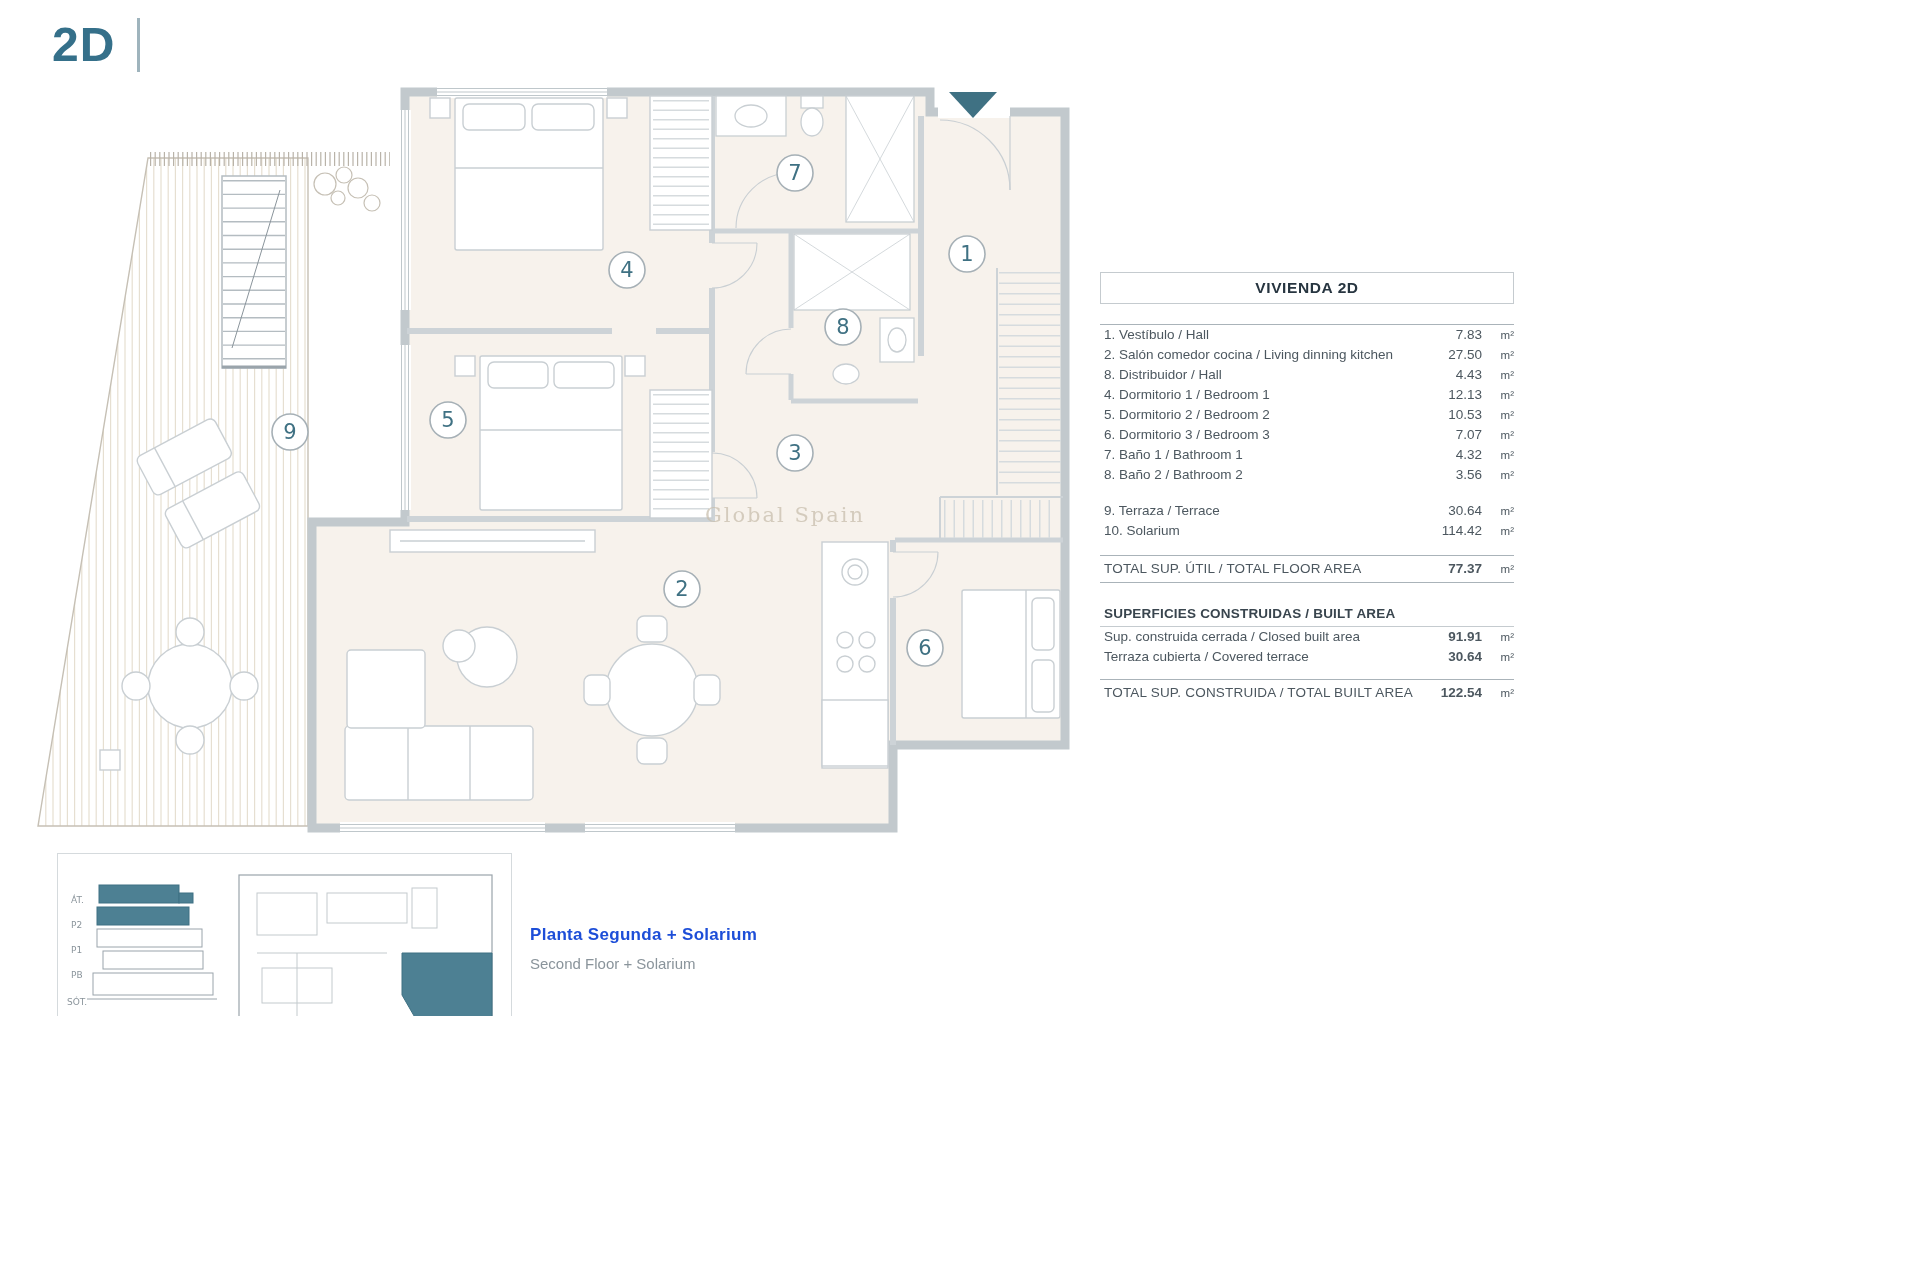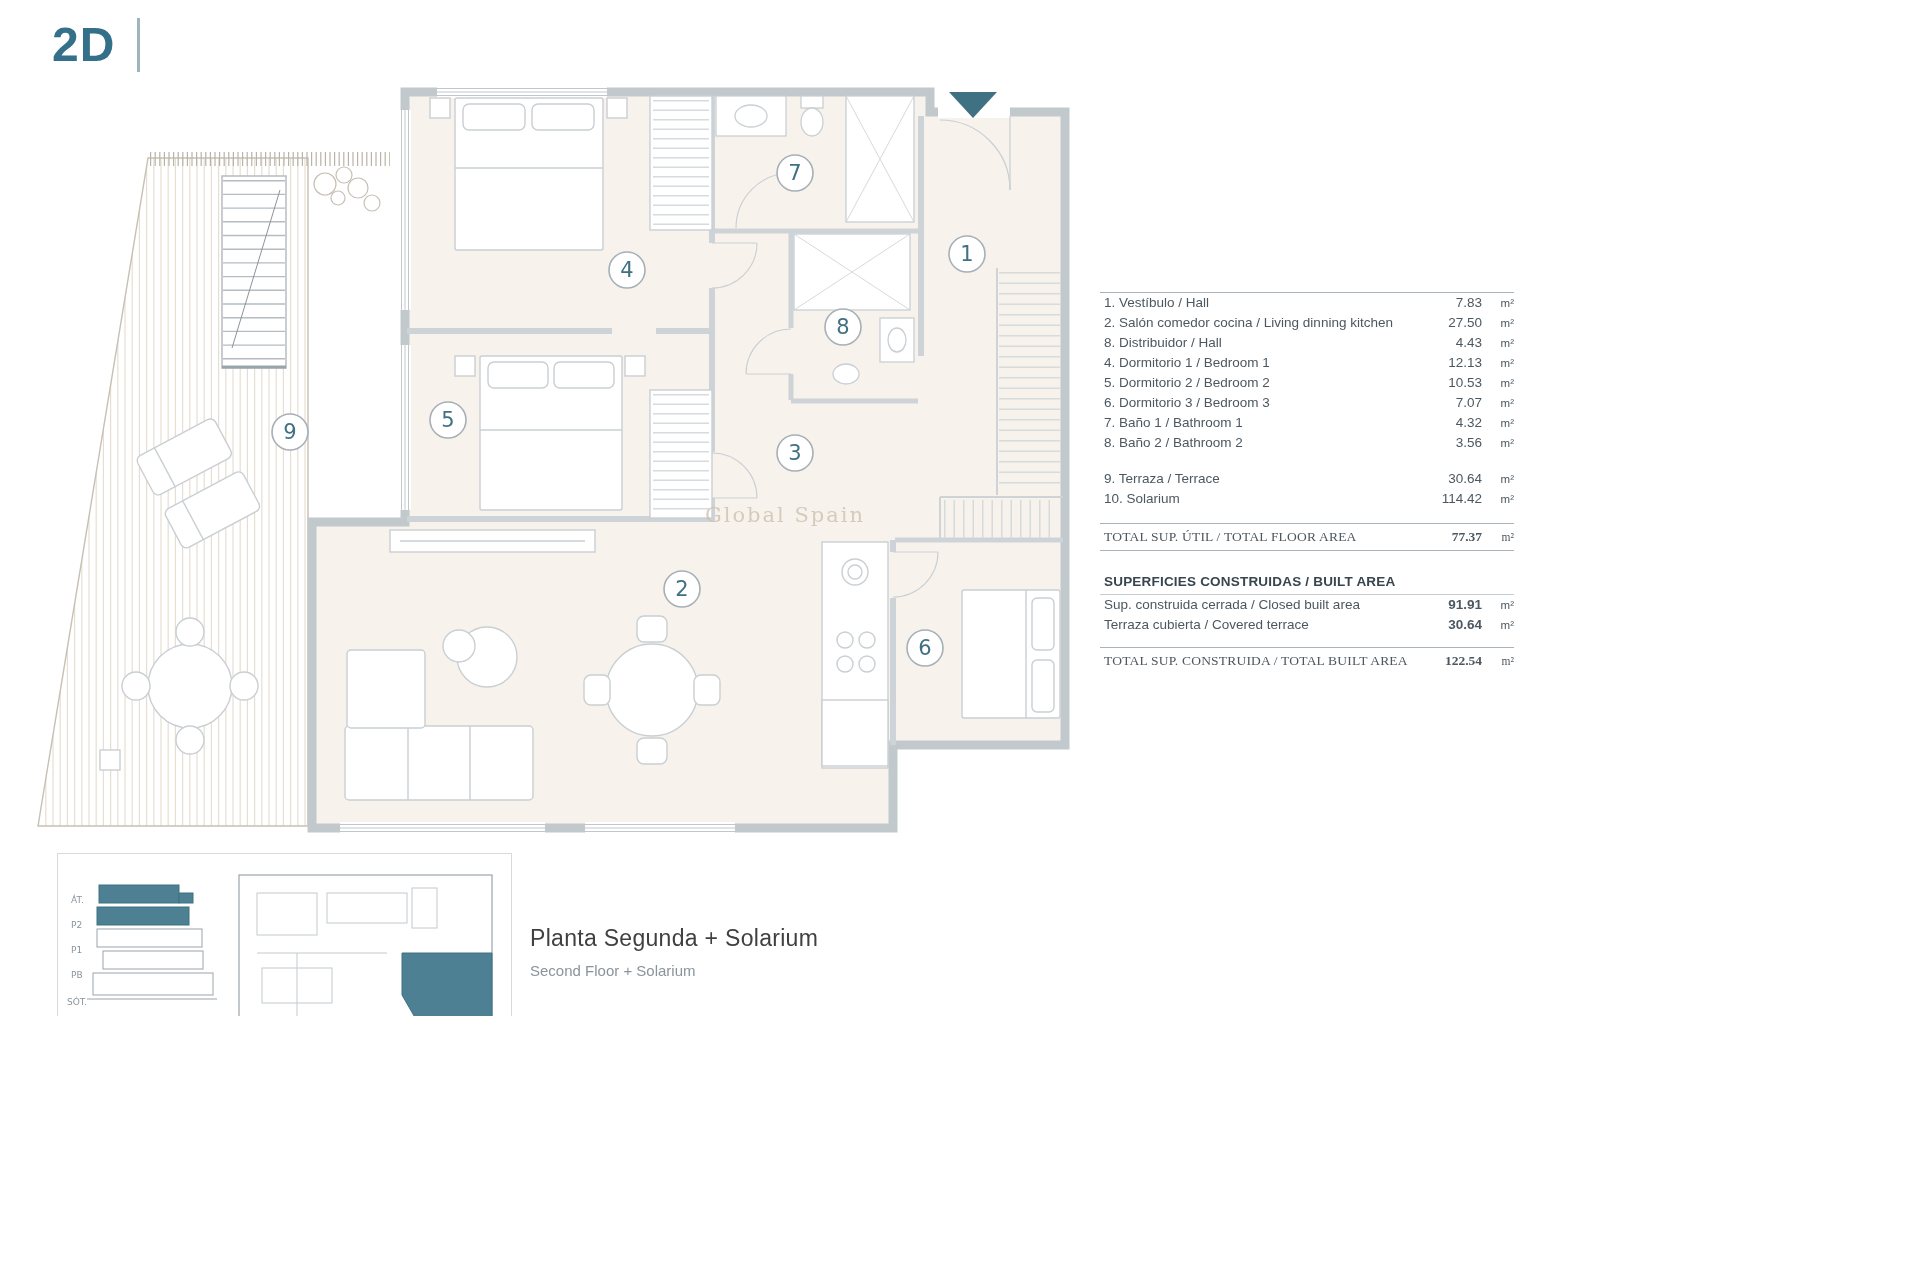--- a/index.html
+++ b/index.html
@@ -23,25 +23,25 @@
   .rule.light{border-top-color:#c5cbcf;}
   .sec-head{font-weight:bold;color:#39454e;padding:7px 0 5px 4px;letter-spacing:.2px;}
   .rows{padding-left:4px;}
   .row{display:flex;align-items:baseline;line-height:20px;}
   .row .lbl{flex:1;}
   .row .val{width:58px;text-align:right;}
   .row .un{width:32px;text-align:right;font-size:11.5px;}
   .row .val.b{font-weight:bold;}
   .spacer16{height:16px;} .spacer14{height:14px;} .spacer12{height:12px;}
   .total .lbl{letter-spacing:.2px;}
-  .total{line-height:26px;font-family:Liberation Serif, serif;}
+  .total{line-height:26px;}
   
   .key-svg{position:absolute;left:57px;top:853px;}
   .caption{position:absolute;left:530px;top:925px;}
-  .caption .es{font-size:23px;color:#404040;font-weight:normal;letter-spacing:.3px;}
+  .caption .es{font-size:17px;color:#1d4ed8;font-weight:bold;letter-spacing:.3px;}
   .caption .en{font-size:15px;color:#8a949b;margin-top:10px;}
 </style>
 </head>
 <body>
 
 <div class="page">
 
   <div class="hdr">
     <div class="hdr-unit">2D</div>
     <div class="hdr-div"></div>
@@ -237,20 +237,21 @@
       <circle cx="795" cy="173" r="18" fill="#fff" stroke="#a6b0b6" stroke-width="1.6"></circle>
       <text x="795" y="180">7</text>
       <circle cx="843" cy="327" r="18" fill="#fff" stroke="#a6b0b6" stroke-width="1.6"></circle>
       <text x="843" y="334">8</text>
       <circle cx="290" cy="432" r="18" fill="#fff" stroke="#a6b0b6" stroke-width="1.6"></circle>
       <text x="290" y="439">9</text>
     </g>
   </svg>
 
   <div class="areas">
+    <div class="title-box">VIVIENDA 2D</div>
     <div style="height:20px"></div>
     <div class="rule"></div>
     <div class="rows">
       <div class="row">
           <span class="lbl">1. Vestíbulo / Hall</span>
           <span class="val">7.83</span>
           <span class="un">m²</span>
         </div>
       <div class="row">
           <span class="lbl">2. Salón comedor cocina / Living dinning kitchen</span>

